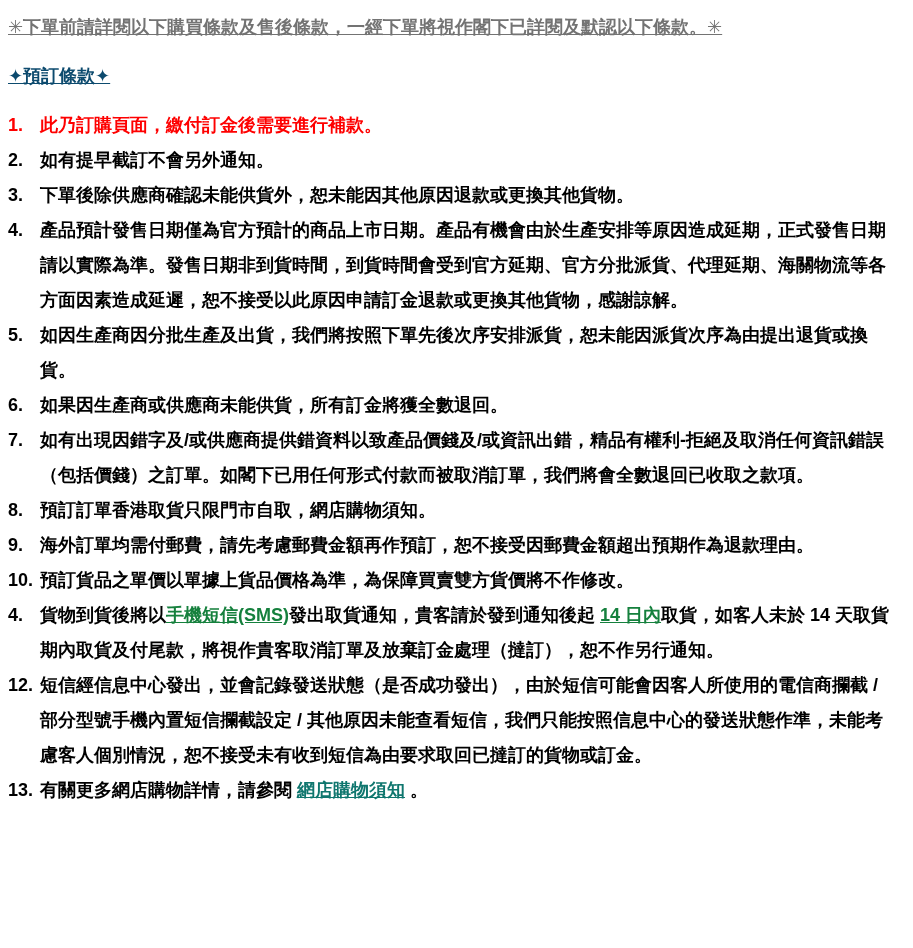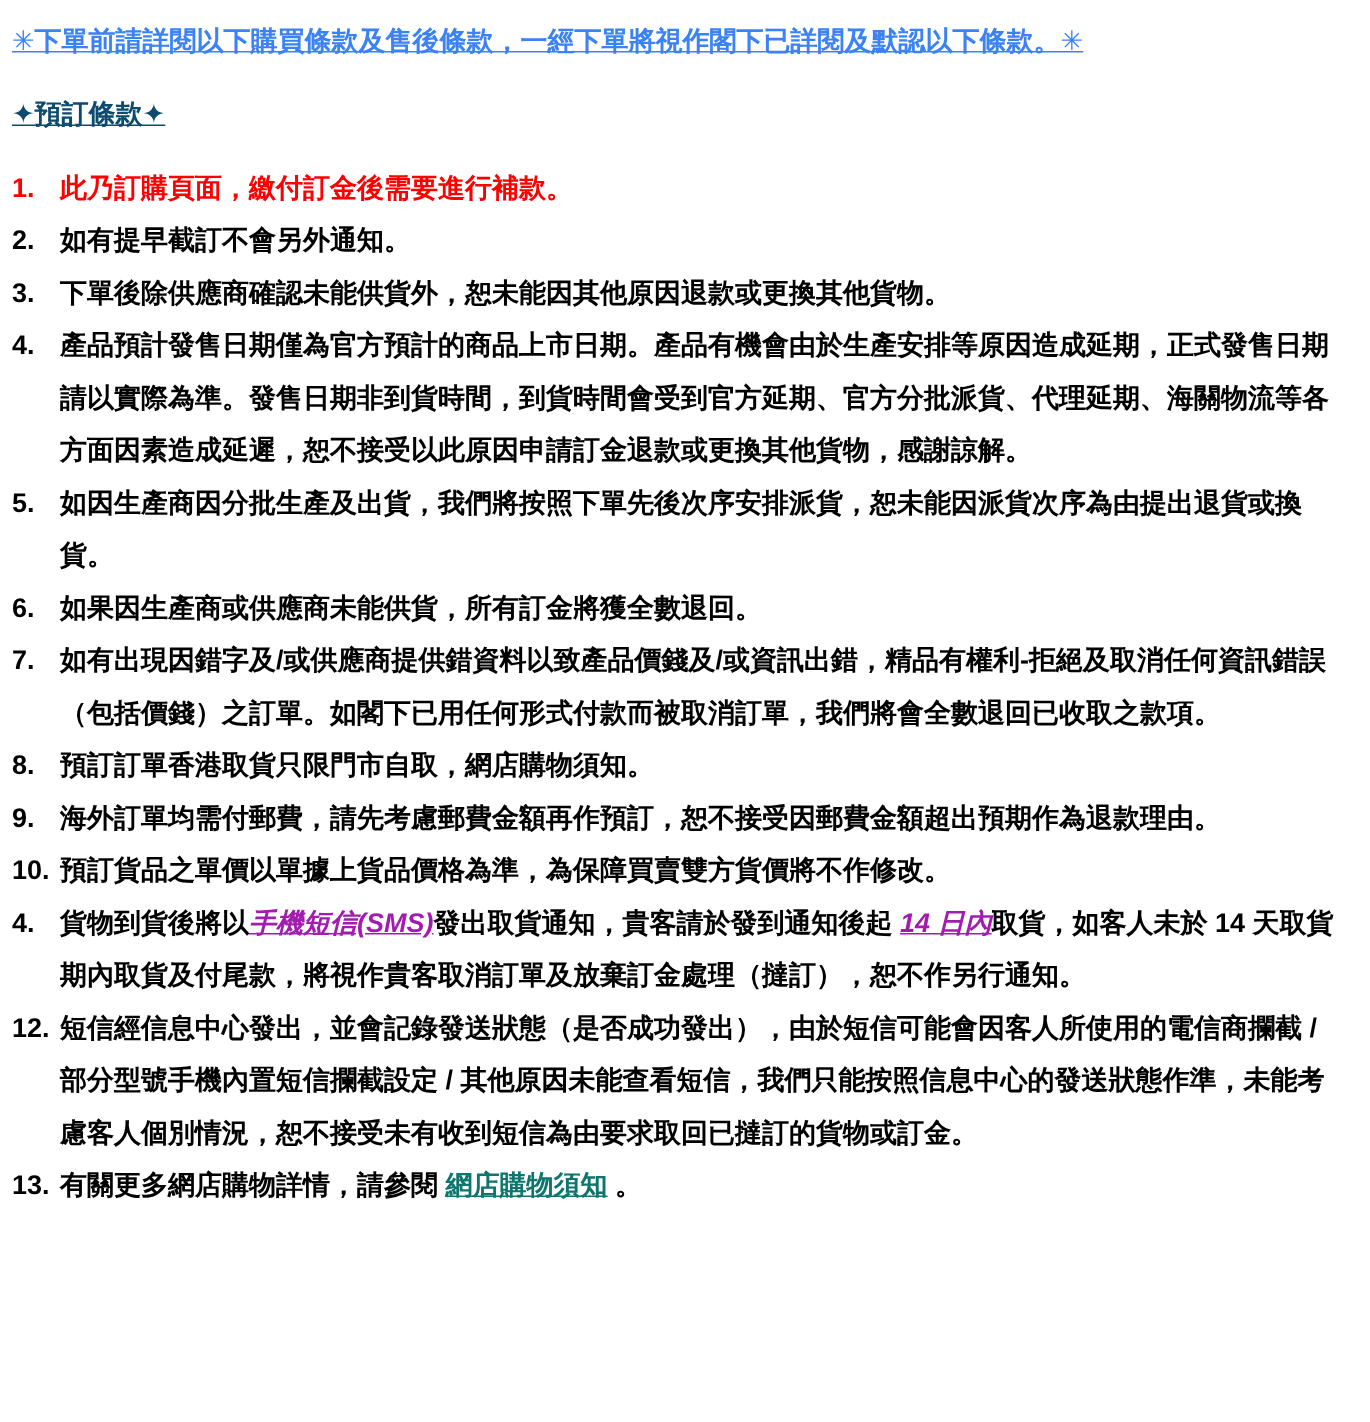--- a/index.html
+++ b/index.html
@@ -13,21 +13,21 @@
     font-family: "Liberation Sans", "DejaVu Sans", sans-serif;
     font-weight: 700;
     color: #000000;
     -webkit-font-smoothing: antialiased;
   }
   .page {
     padding: 10px 10px 10px 8px;
     box-sizing: border-box;
   }
   .warning {
-    color: #3b82f6;
+    color: #737373;
     text-decoration: underline;
     font-size: 18px;
     line-height: 26px;
     margin: 4px 0 24px 0;
   }
   .section-title {
     color: #0c4a6e;
     text-decoration: underline;
     font-size: 18px;
     line-height: 24px;
@@ -45,23 +45,22 @@
     white-space: nowrap;
   }
   .term-text {
     flex: 1;
     padding-right: 4px;
   }
   .term-item.red {
     color: #fe0000;
   }
   .seg-red-underline {
-    color: #a21caf;
+    color: #15803d;
     text-decoration: underline;
-    font-style: italic;
   }
   a.seg-link {
     color: #0f766e;
     text-decoration: underline;
     cursor: pointer;
     font-weight: 700;
   }
 </style>
 </head>
 <body>

